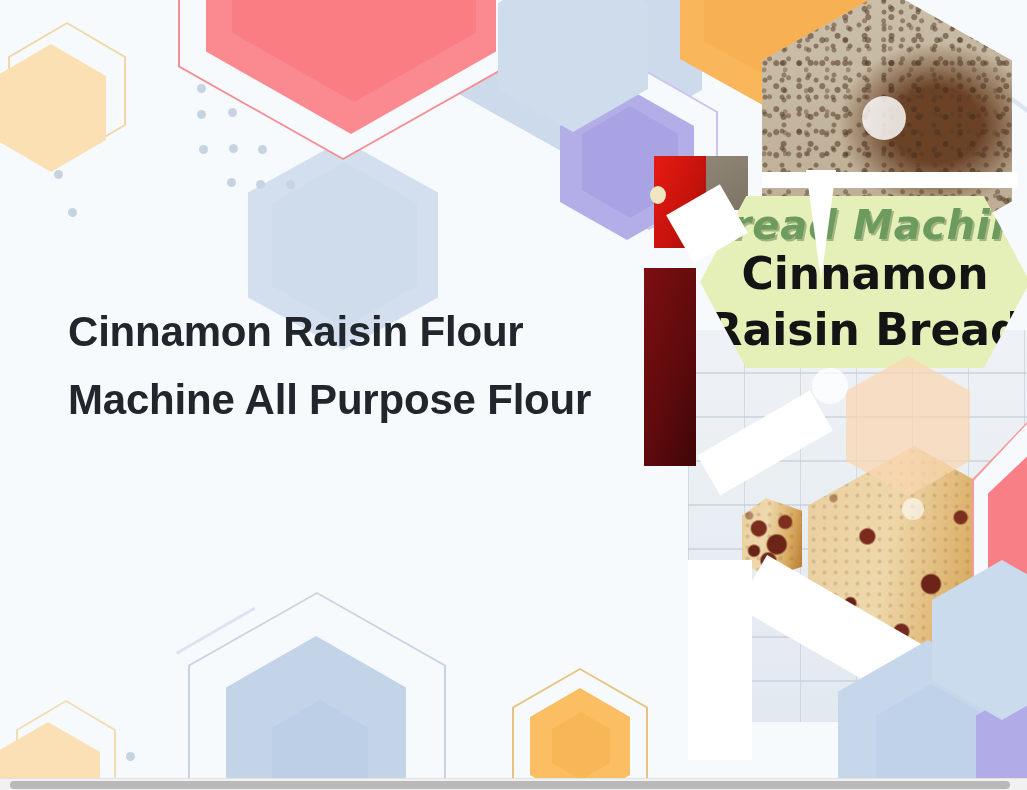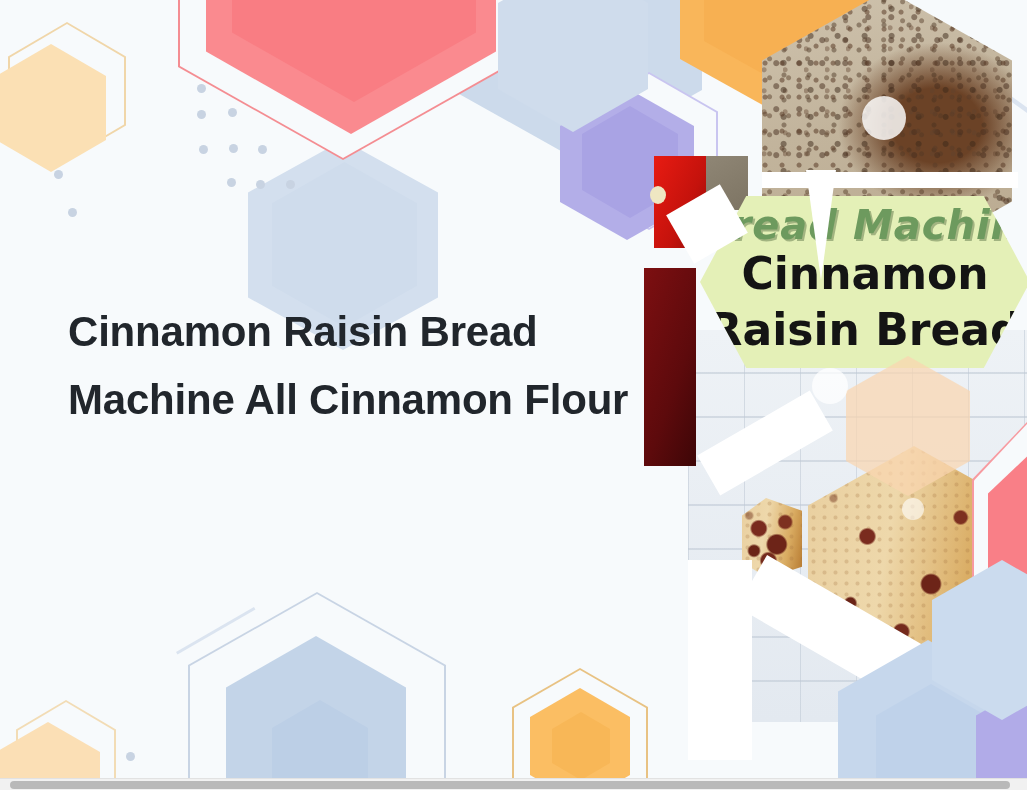--- a/index.html
+++ b/index.html
@@ -203,19 +203,19 @@
 
   <div class="hexline" style="left:512px;top:668px;width:136px;height:156px;color:#e8c283;"></div>
   <div class="hex" style="left:530px;top:688px;width:100px;height:116px;background:#fbbe63;"></div>
   <div class="hex" style="left:552px;top:712px;width:58px;height:68px;background:#f8b757;"></div>
 
   <div class="hex" style="left:838px;top:640px;width:180px;height:206px;background:#c6d7ec;"></div>
   <div class="hex" style="left:876px;top:684px;width:110px;height:126px;background:#bfd2ea;"></div>
   <div class="hex" style="left:976px;top:684px;width:110px;height:126px;background:#b1abe8;"></div>
   <div class="hex" style="left:932px;top:560px;width:140px;height:160px;background:#cbdbee;"></div>
 
-  <h1 id="title">Cinnamon Raisin Bread Machine All Cinnamon Flour</h1>
+  <h1 id="title">Cinnamon Raisin Flour Machine All Purpose Flour</h1>
 
 </div>
 
 <div id="scrollbar-track">
   <div id="scrollbar-thumb"></div>
 </div>
 
 </body></html>

